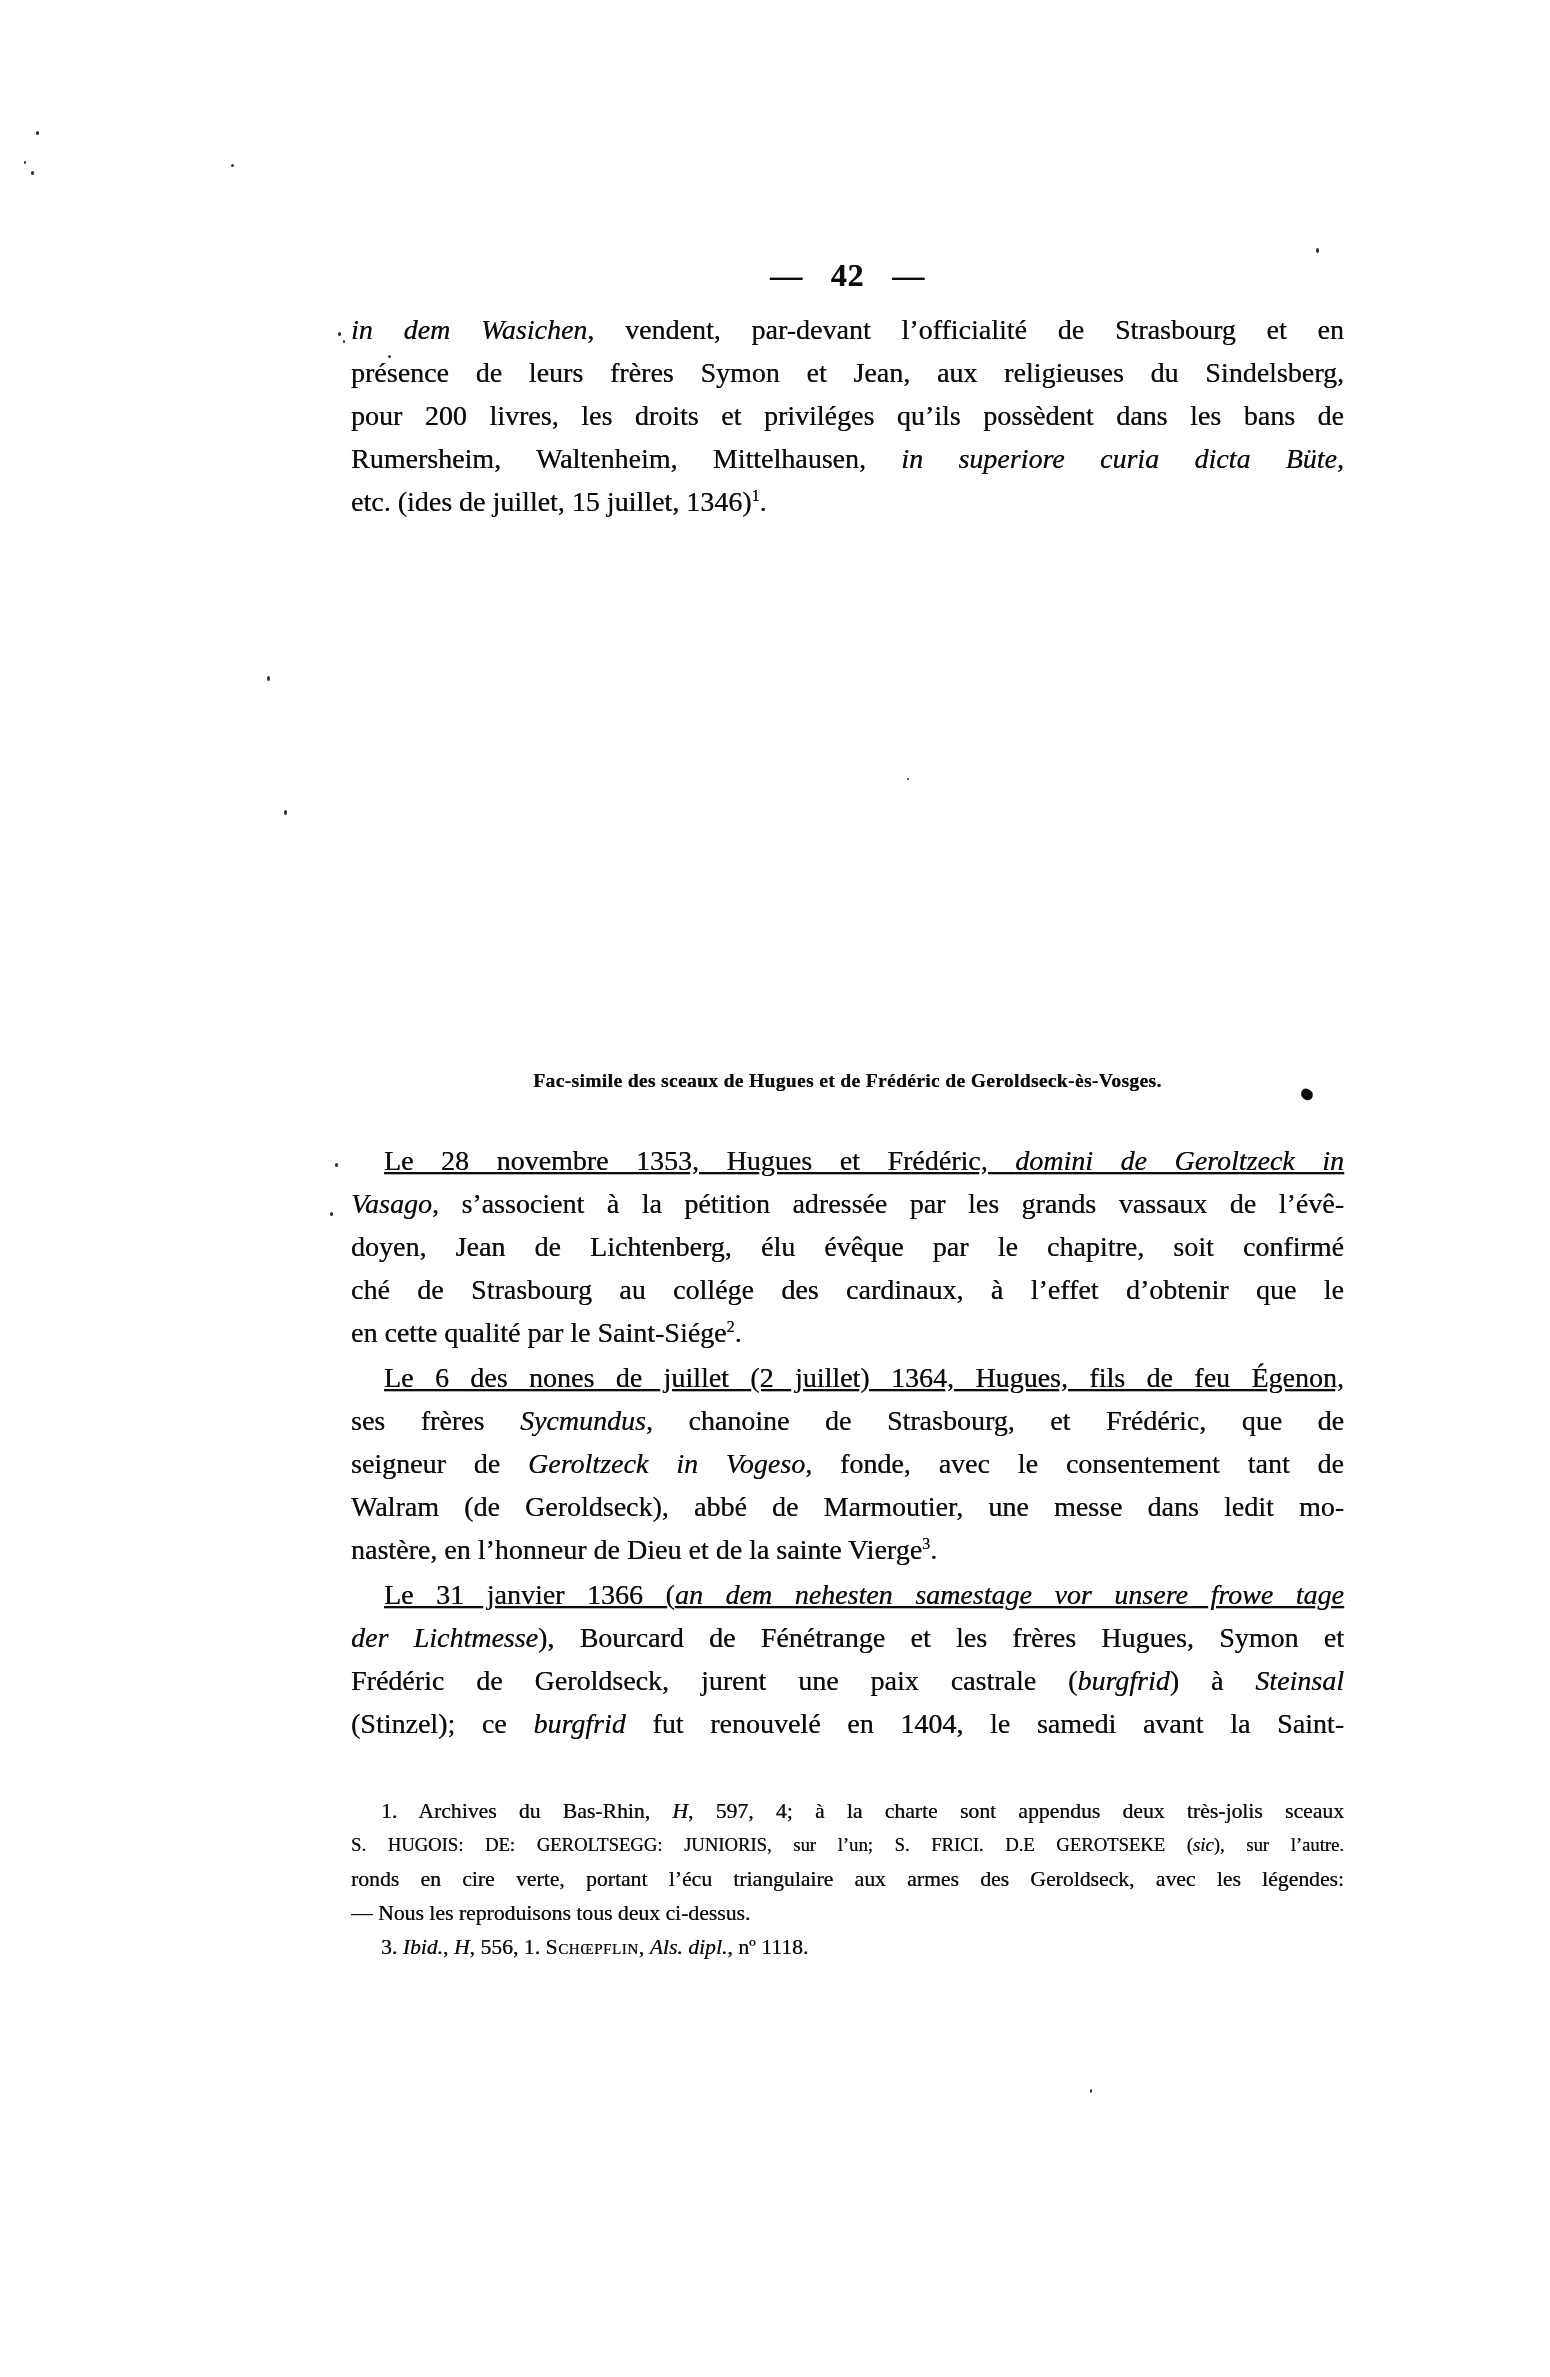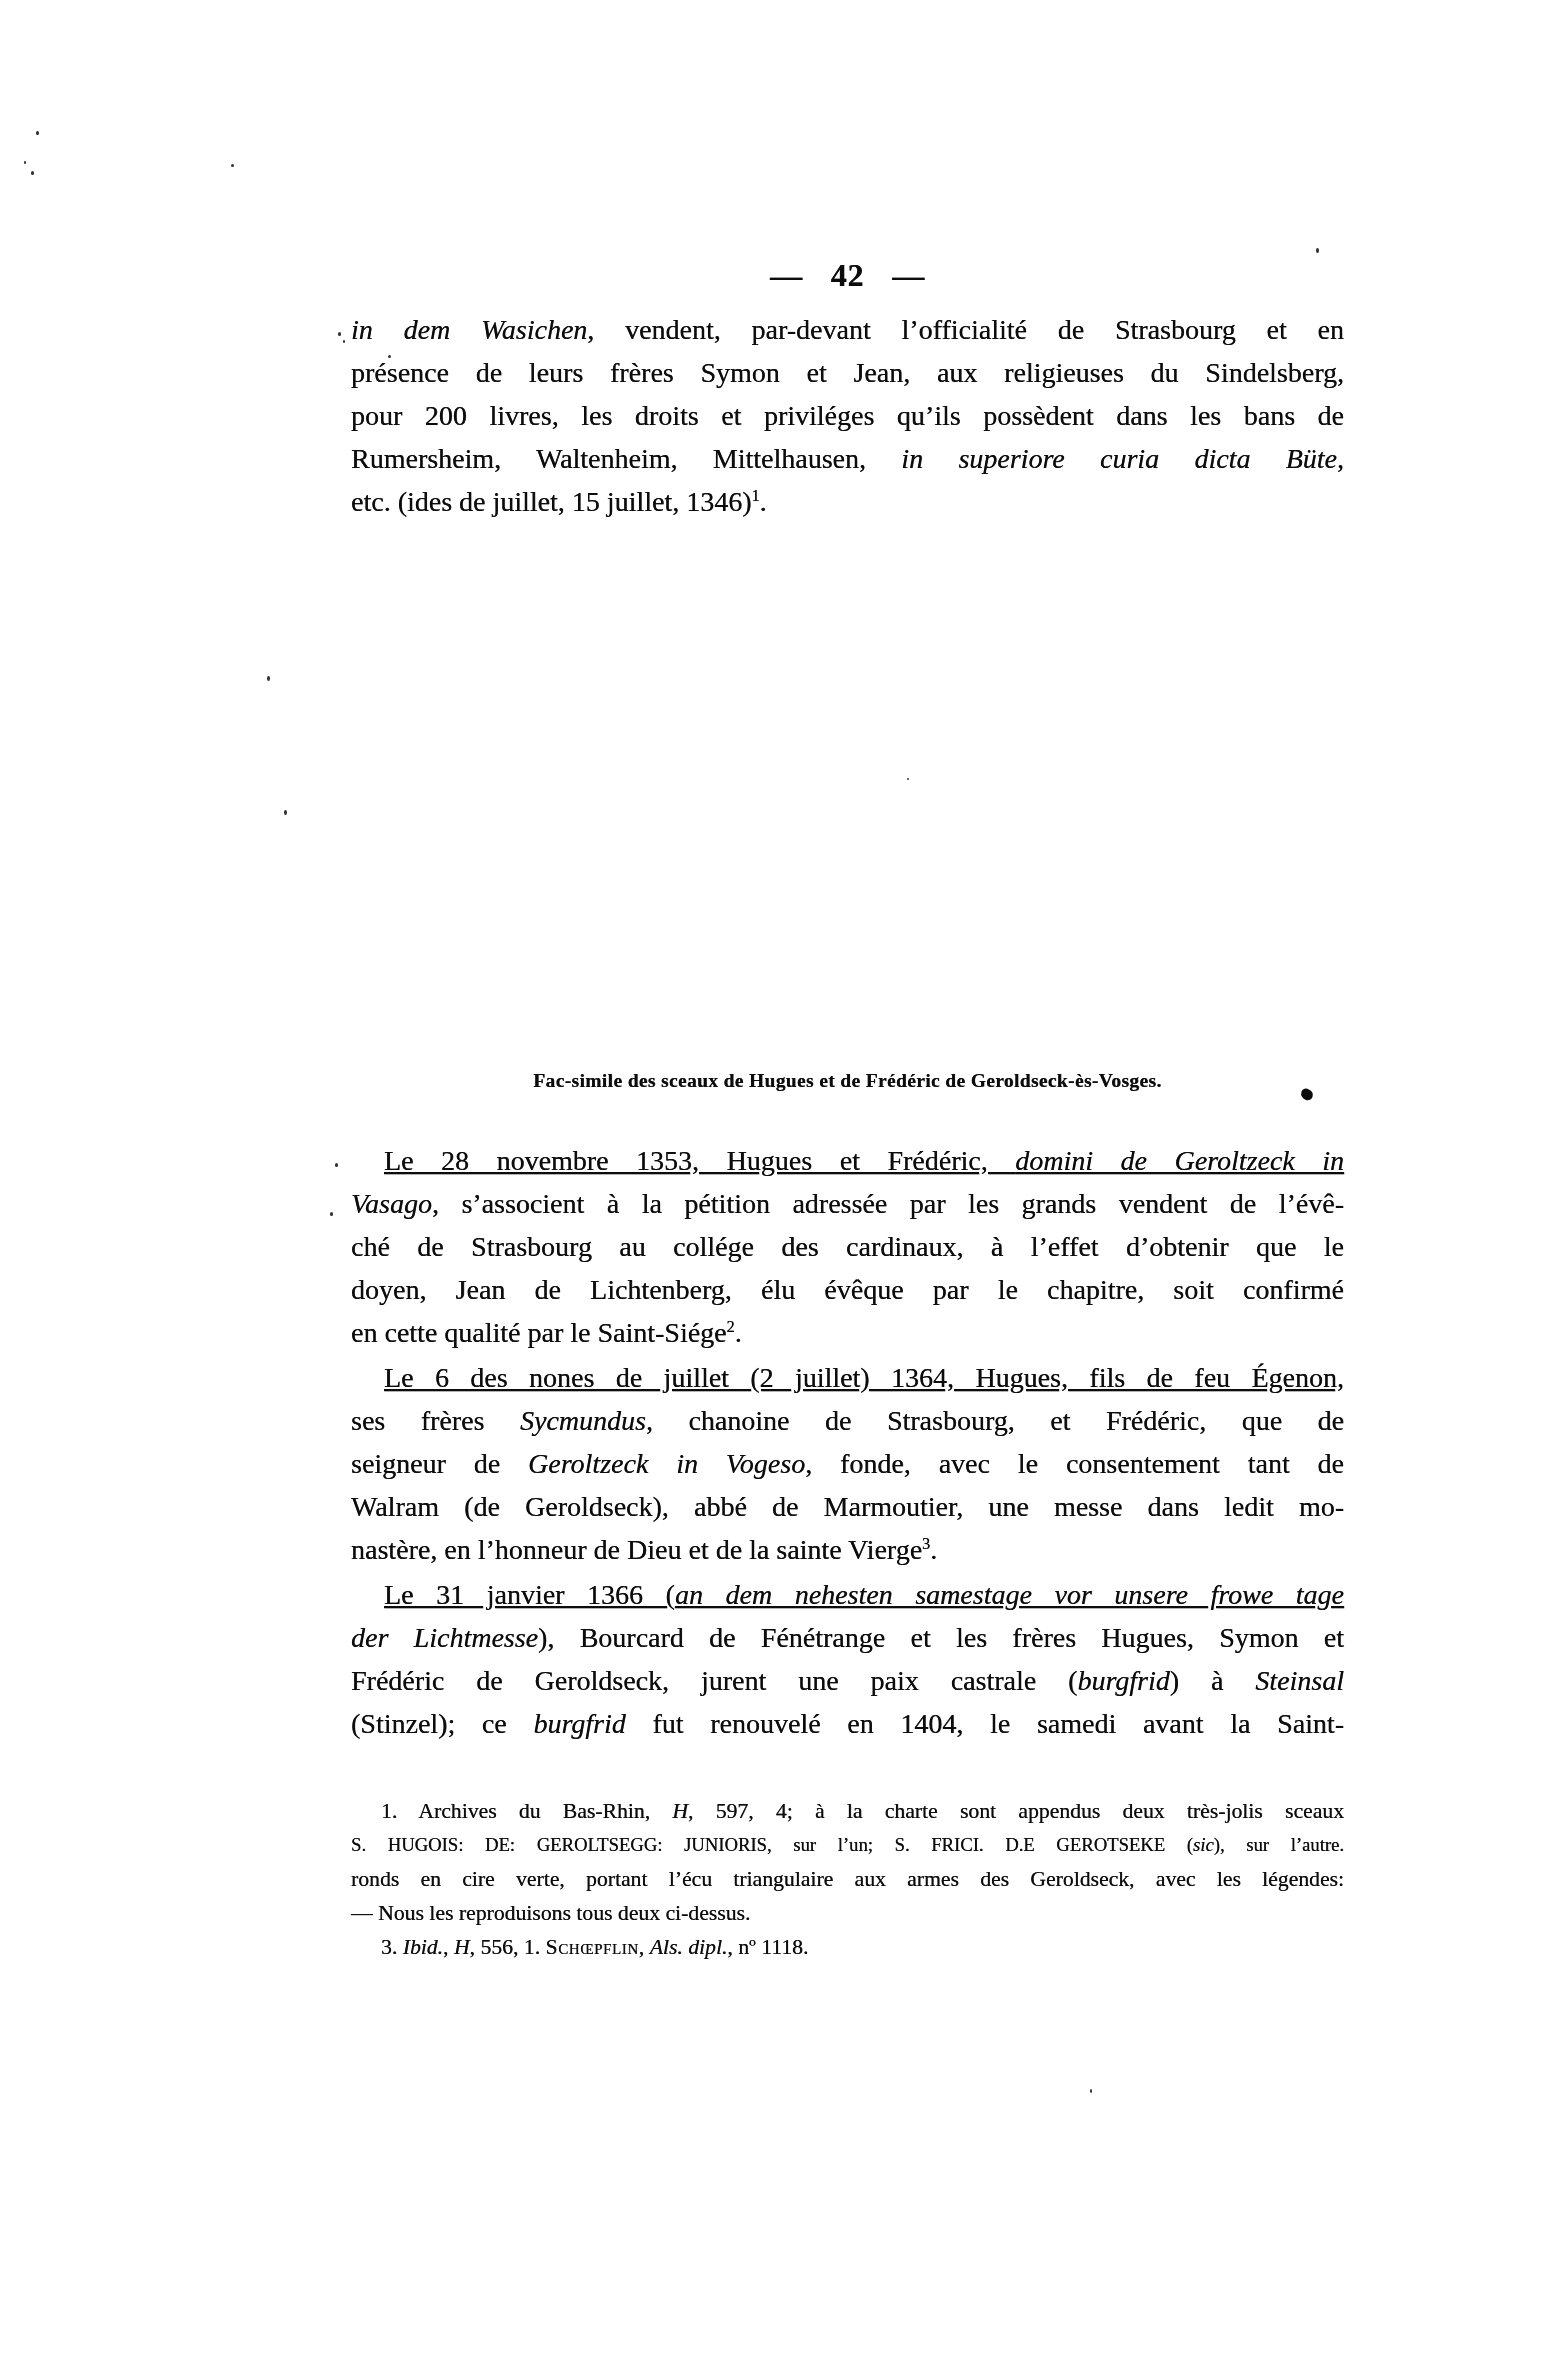--- a/index.html
+++ b/index.html
@@ -91,23 +91,23 @@
         <div class="line"><span>Rumersheim, Waltenheim, Mittelhausen, </span><span class="it">in superiore curia dicta Büte</span><span>,</span></div>
         <div class="line short"><span>etc. (ides de juillet, 15 juillet, 1346)</span><span class="sup">1</span><span>.</span></div>
       </div>
 
     <div class="block figure-area"></div>
 
     <div class="block caption">Fac-simile des sceaux de Hugues et de Frédéric de Geroldseck-ès-Vosges.</div>
 
     <div class="block body-text" style="top:1139px">
         <div class="line ind"><span>Le 28 novembre 1353, Hugues et Frédéric, </span><span class="it">domini de Geroltzeck in</span></div>
-        <div class="line"><span class="it">Vasago</span><span>, s’associent à la pétition adressée par les grands vendent de l’évê-</span></div>
+        <div class="line"><span class="it">Vasago</span><span>, s’associent à la pétition adressée par les grands vassaux de l’évê-</span></div>
+        <div class="line"><span>doyen, Jean de Lichtenberg, élu évêque par le chapitre, soit confirmé</span></div>
         <div class="line"><span>ché de Strasbourg au collége des cardinaux, à l’effet d’obtenir que le</span></div>
-        <div class="line"><span>doyen, Jean de Lichtenberg, élu évêque par le chapitre, soit confirmé</span></div>
         <div class="line short"><span>en cette qualité par le Saint-Siége</span><span class="sup">2</span><span>.</span></div>
       </div>
 
     <div class="block body-text" style="top:1356px">
         <div class="line ind"><span>Le 6 des nones de juillet (2 juillet) 1364, Hugues, fils de feu Égenon,</span></div>
         <div class="line"><span>ses frères </span><span class="it">Sycmundus</span><span>, chanoine de Strasbourg, et Frédéric, que de</span></div>
         <div class="line"><span>seigneur de </span><span class="it">Geroltzeck in Vogeso</span><span>, fonde, avec le consentement tant de</span></div>
         <div class="line"><span>Walram (de Geroldseck), abbé de Marmoutier, une messe dans ledit mo-</span></div>
         <div class="line short"><span>nastère, en l’honneur de Dieu et de la sainte Vierge</span><span class="sup">3</span><span>.</span></div>
       </div>

